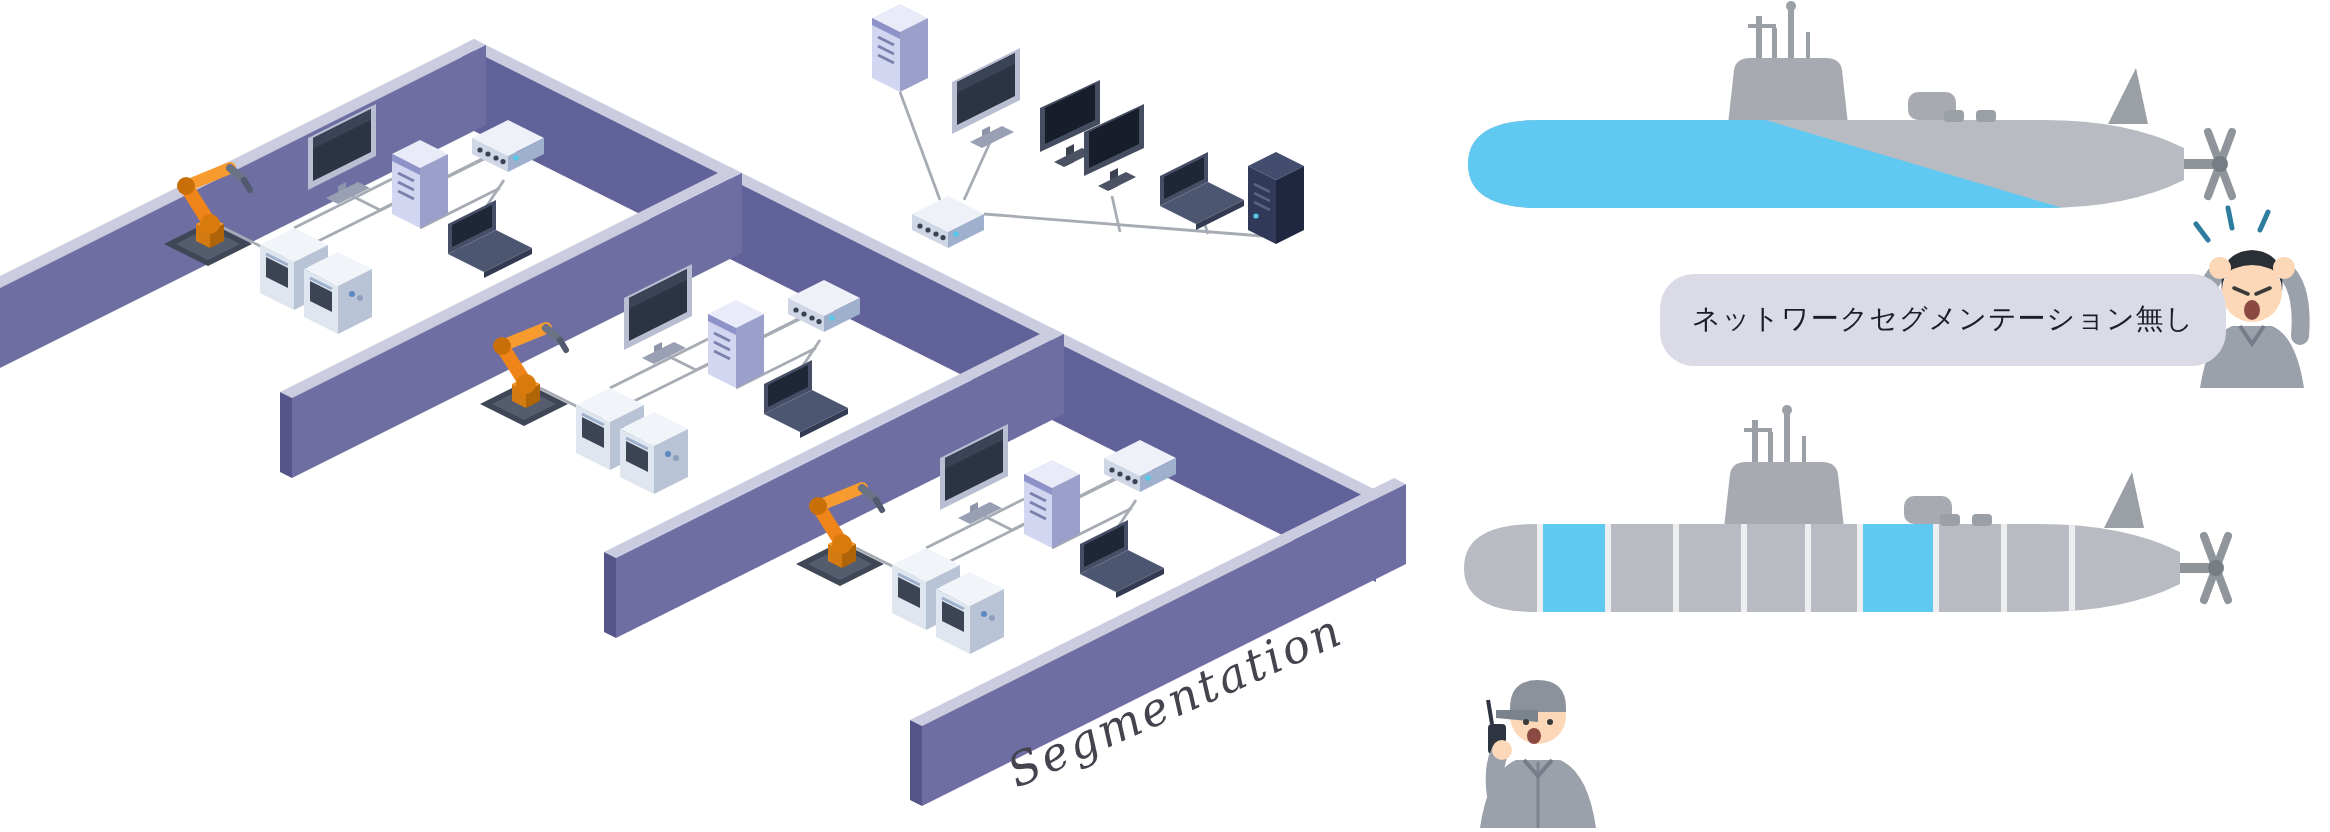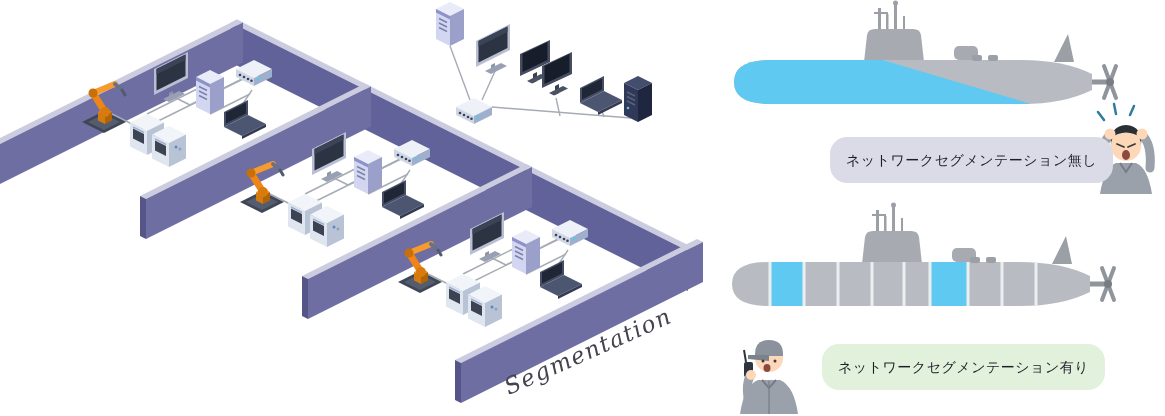--- a/index.html
+++ b/index.html
@@ -237,15 +237,14 @@
       <path d="M10,44 L8,32" stroke="#2f3540" stroke-width="2" fill="none"></path>
       <rect x="8" y="44" width="9" height="15" rx="2" fill="#2f3540"></rect>
       <path d="M12,80 Q10,66 14,58" stroke="#9aa1aa" stroke-width="9" stroke-linecap="round" fill="none"></path>
       <circle cx="15" cy="57" r="5" fill="#fcd7b8"></circle>
     </g>
   </g>
 </svg>
 
 <div class="seg-caption">Segmentation</div>
 <div class="pill pill-no">ネットワークセグメンテーション無し</div>
-<div class="pill pill-yes">ネットワークセグメンテーション有り</div>
 
 </div>
 
 </body></html>

